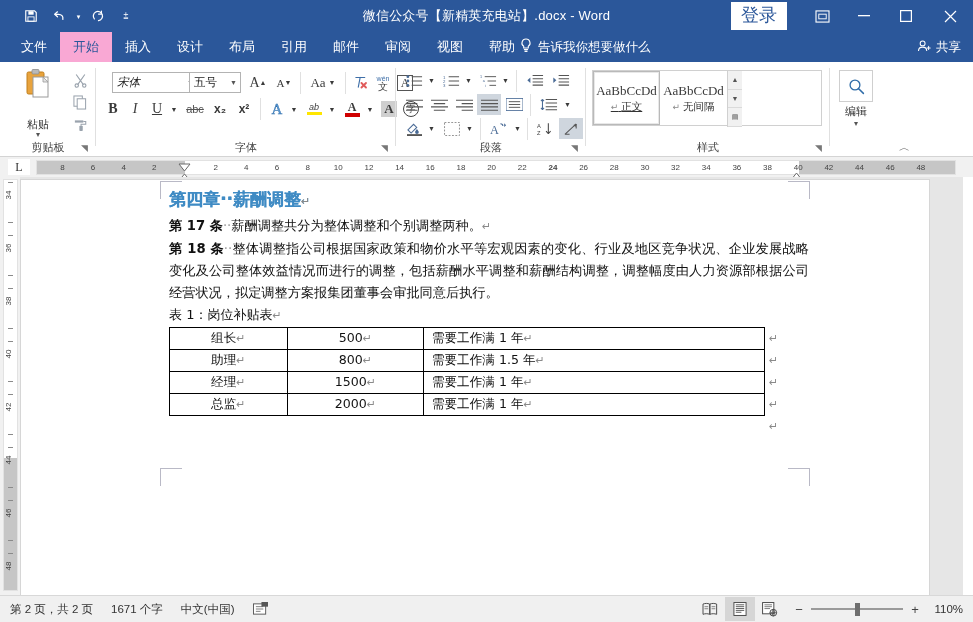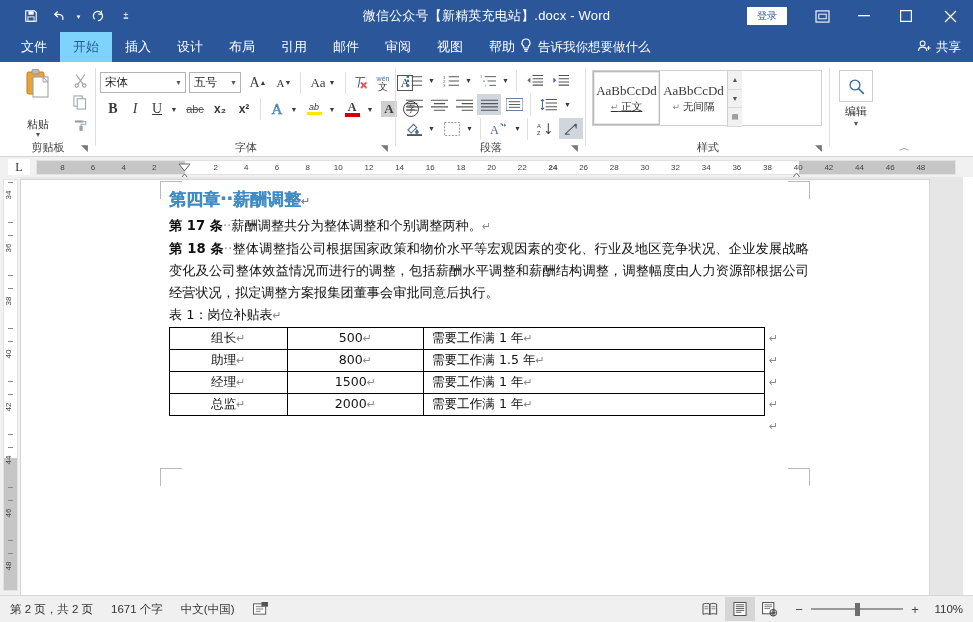--- a/index.html
+++ b/index.html
@@ -23,40 +23,40 @@
   }
   .qat-btn svg { display: block; }
   .title-text {
     position: absolute; left: 0; top: 0; width: 973px; height: 32px;
     display: flex; align-items: center; justify-content: center;
     font-size: 13px; color: #ffffff; letter-spacing: .2px;
     pointer-events: none;
   }
   .tb-right { position: absolute; right: 0; top: 0; height: 32px; display: flex; align-items: center; }
   .signin {
-    background: #ffffff; color: #2b579a; font-size: 10px;
+    background: #ffffff; color: #2b579a; font-size: 18px;
     padding: 3px 10px; margin-right: 14px; line-height: 1.2;
   }
   .ribbon-opt, .win-btn {
     width: 42px; height: 32px; display: flex; align-items: center; justify-content: center;
     color: #fff; font-size: 13px;
   }
   .win-btn.close { width: 46px; }
 
   
   .tabstrip {
     position: absolute; top: 32px; left: 0; width: 973px; height: 30px;
     background: #2b579a;
   }
   .tabs { position: absolute; left: 8px; top: 0; height: 30px; display: flex; align-items: stretch; }
   .tab {
     padding: 0 13px; display: flex; align-items: center;
     font-size: 13px; color: #ffffff;
   }
-  .tab.active { background: #7dd3fc; color: #2b579a; text-align: center; }
+  .tab.active { background: #f9a8d4; color: #2b579a; text-align: center; }
   .tellme {
     position: absolute; left: 520px; top: 0; height: 30px;
     display: flex; align-items: center; gap: 6px; font-size: 12.5px; color: #ffffff;
   }
   .share {
     position: absolute; right: 12px; top: 0; height: 30px;
     display: flex; align-items: center; gap: 4px; font-size: 12.5px; color: #ffffff;
   }
 
   
@@ -361,21 +361,21 @@
             <path d="M11 4.8h2.6v3H8.6v1.6" fill="none" stroke="#9aa3ad" stroke-width="1.1"></path>
             <rect x="6.8" y="9.4" width="3.6" height="5.4" rx=".8" fill="#9aa3ad"></rect>
           </svg>
       </div>
       <div class="rgroup-label">剪贴板</div>
       <div class="dlg-launch">◥</div>
       <div class="rgroup-sep" style="right:0;"></div>
     </div>
 
     <div class="rgroup" style="left:96px;width:300px;">
-      <div class="cbox" style="left:4px;top:10px;width:86px;height:21px;">
+      <div class="cbox" style="left:16px;top:10px;width:86px;height:21px;font-style:italic;">
         <span class="cv">宋体</span>
         <span class="cdrop">▼</span>
       </div>
       <div class="cbox" style="left:93px;top:10px;width:52px;height:21px;">
         <span class="cv">五号</span>
         <span class="cdrop">▼</span>
       </div>
       <div class="ib" style="left:150px;top:10px;width:24px;height:21px;">
         <span style="font-family:'Liberation Serif',serif;font-size:14px;">A</span>
           <span style="font-size:7px;vertical-align:super;">▲</span>

